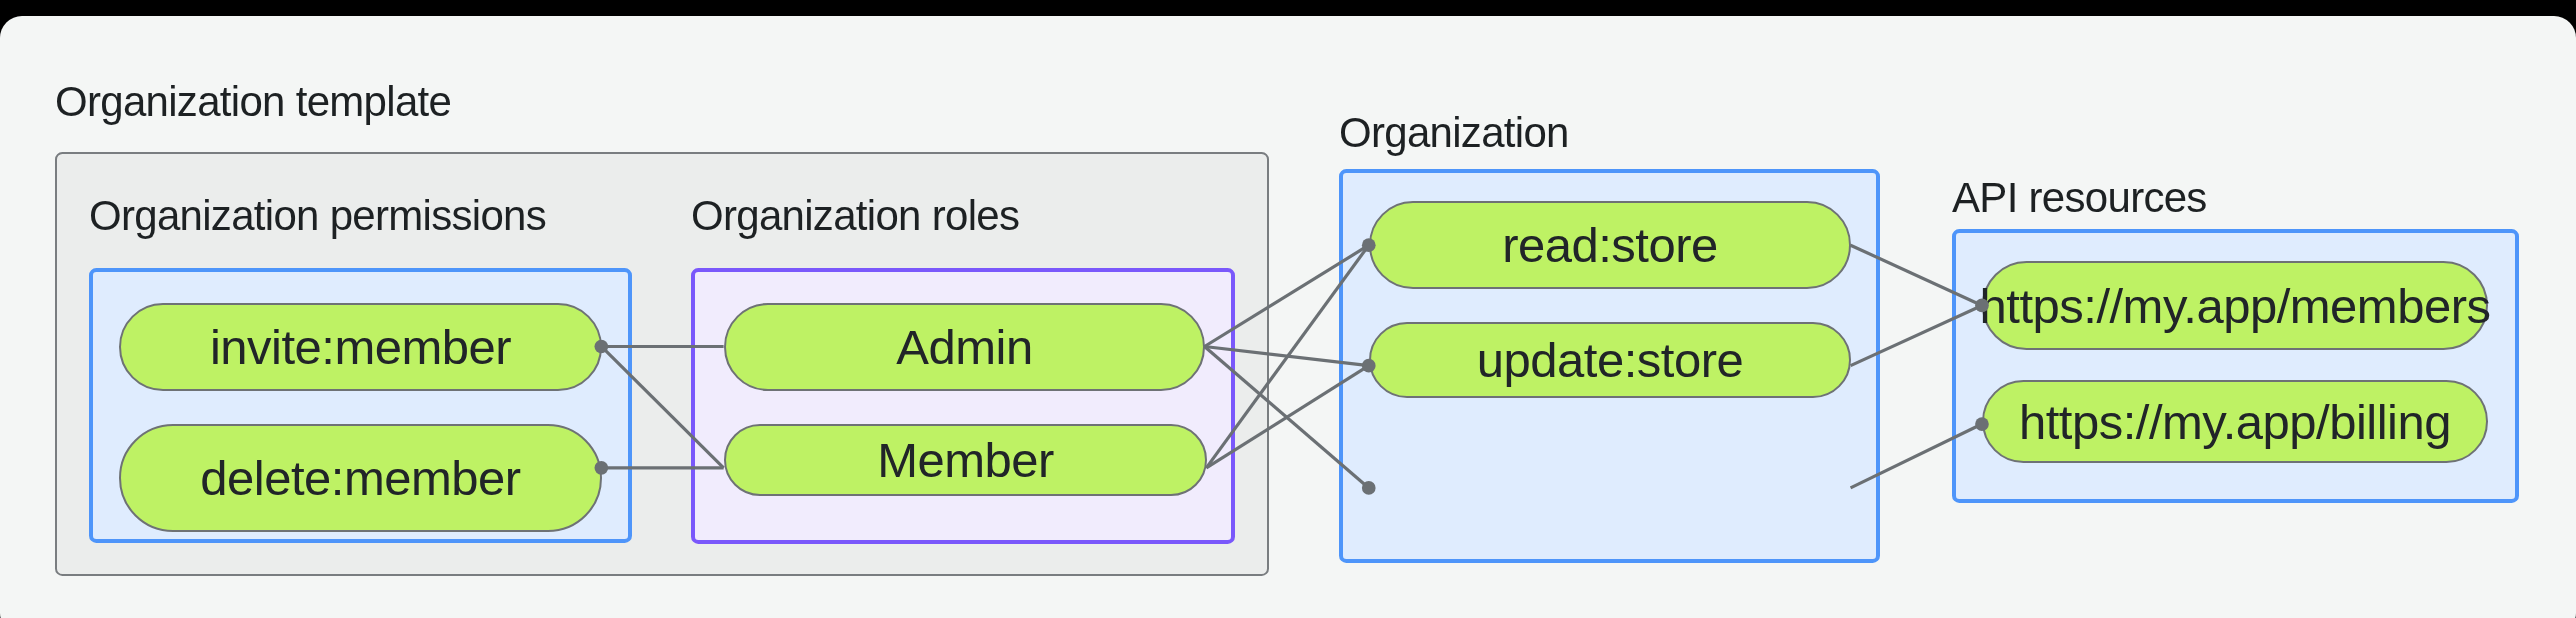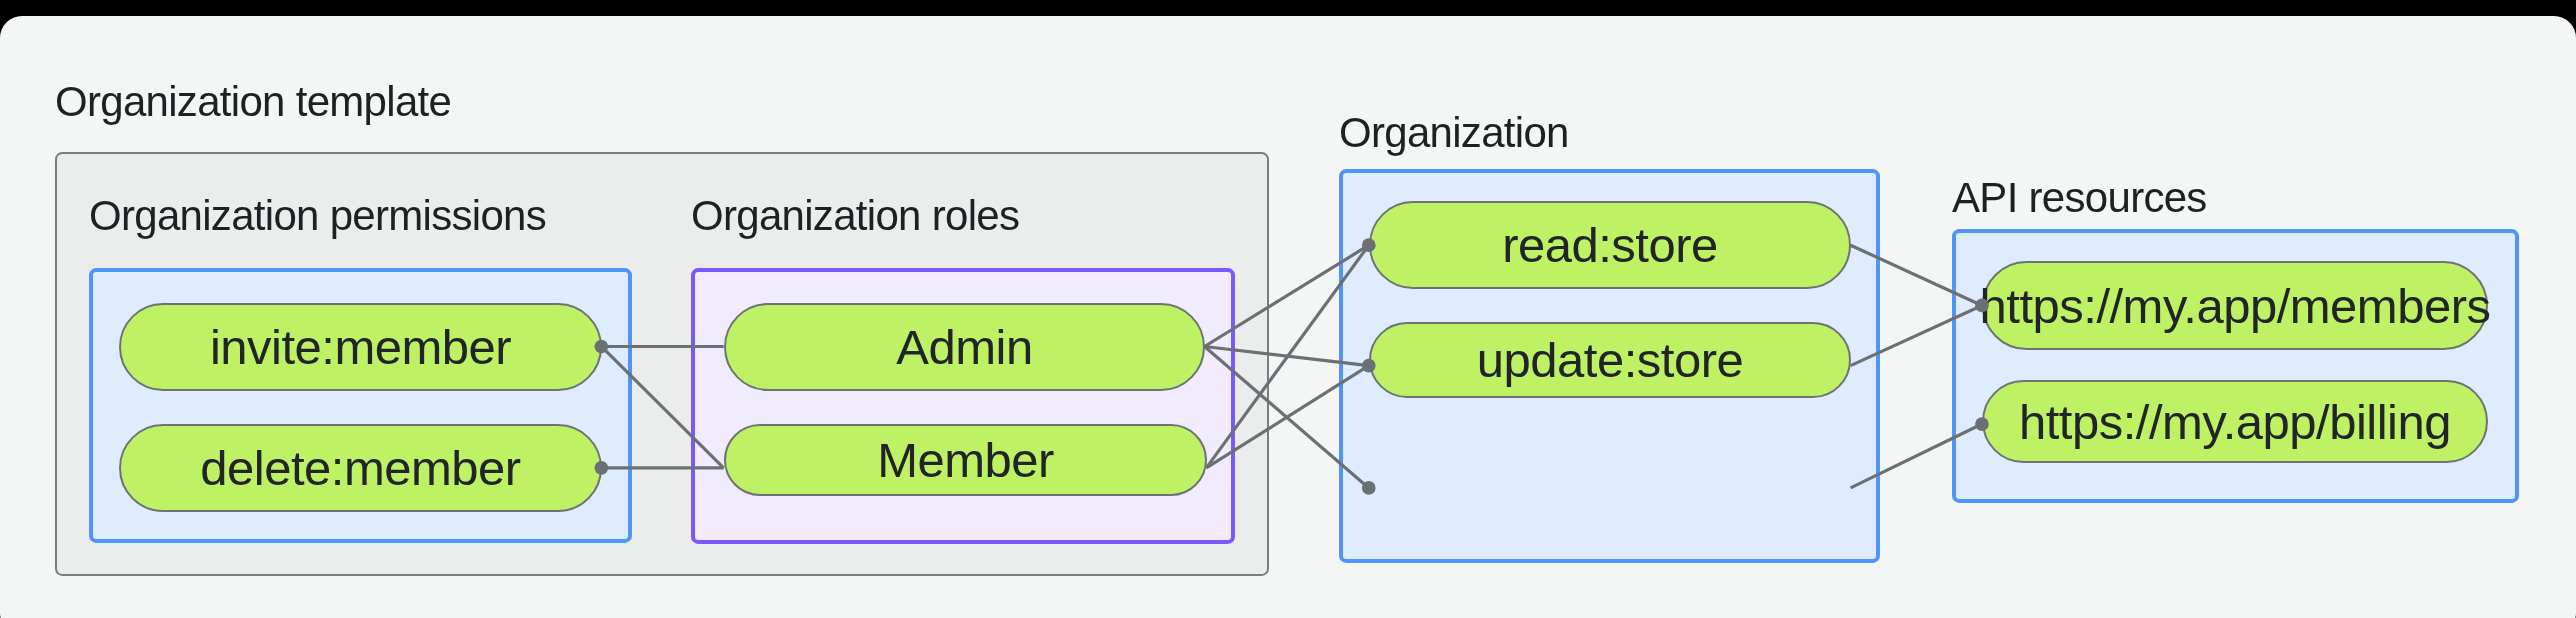--- a/index.html
+++ b/index.html
@@ -64,21 +64,21 @@
     border-radius: 912px;
     display: flex;
     align-items: center;
     justify-content: center;
     font-size: 49px;
     letter-spacing: -0.5px;
     color: #212528;
     white-space: nowrap;
   }
   .pill-invite  { left: 119px;  top: 287px; width: 483px; height: 88px; }
-  .pill-delete  { left: 119px;  top: 408px; width: 483px; height: 88px; }
+  .pill-delete  { left: 119px;  top: 408px; width: 483px; height: 108px; }
   .pill-admin   { left: 724px;  top: 287px; width: 481px; height: 88px; }
   .pill-member  { left: 724px;  top: 408px; width: 483px; height: 72px; }
   .pill-read    { left: 1369px; top: 185px; width: 482px; height: 88px; }
   .pill-update  { left: 1369px; top: 306px; width: 482px; height: 76px; }
   .pill-manage  { left: 1369px; top: 428px; width: 482px; height: 88px; }
   .pill-members { left: 1982px; top: 245px; width: 506px; height: 89px; }
   .pill-billing { left: 1982px; top: 364px; width: 506px; height: 83px; }
 
   .connector-layer {
     position: absolute;

